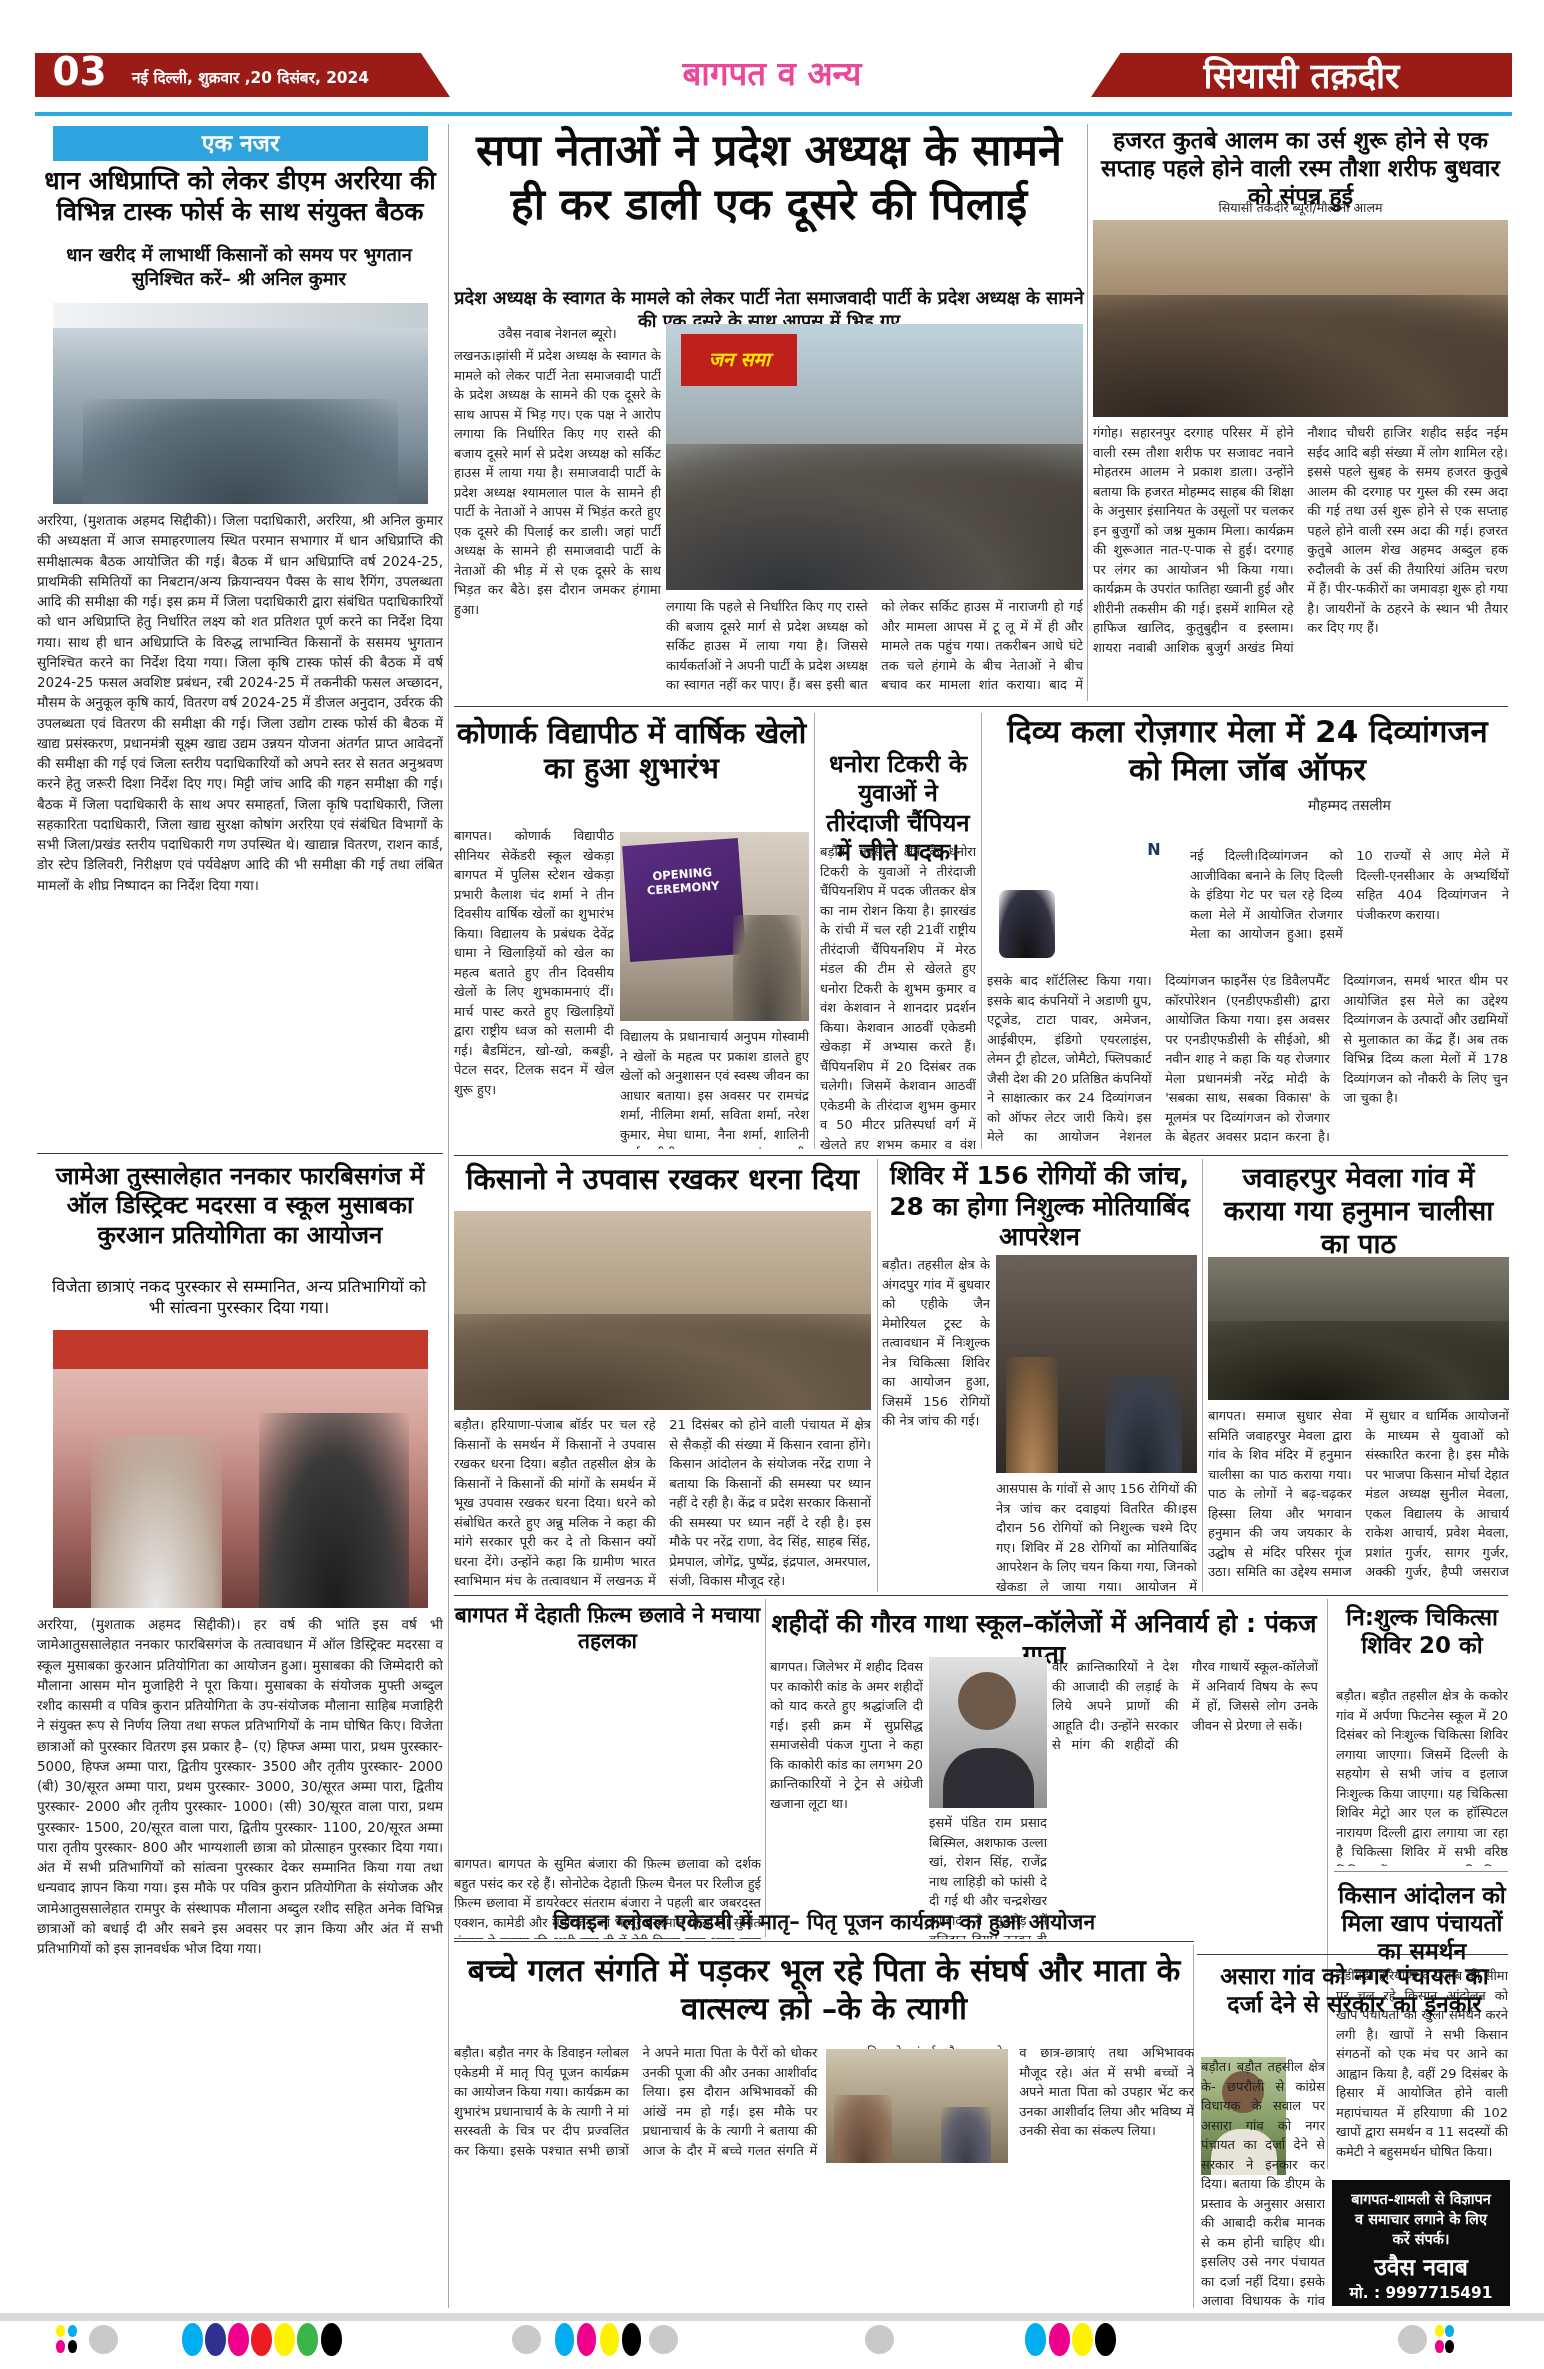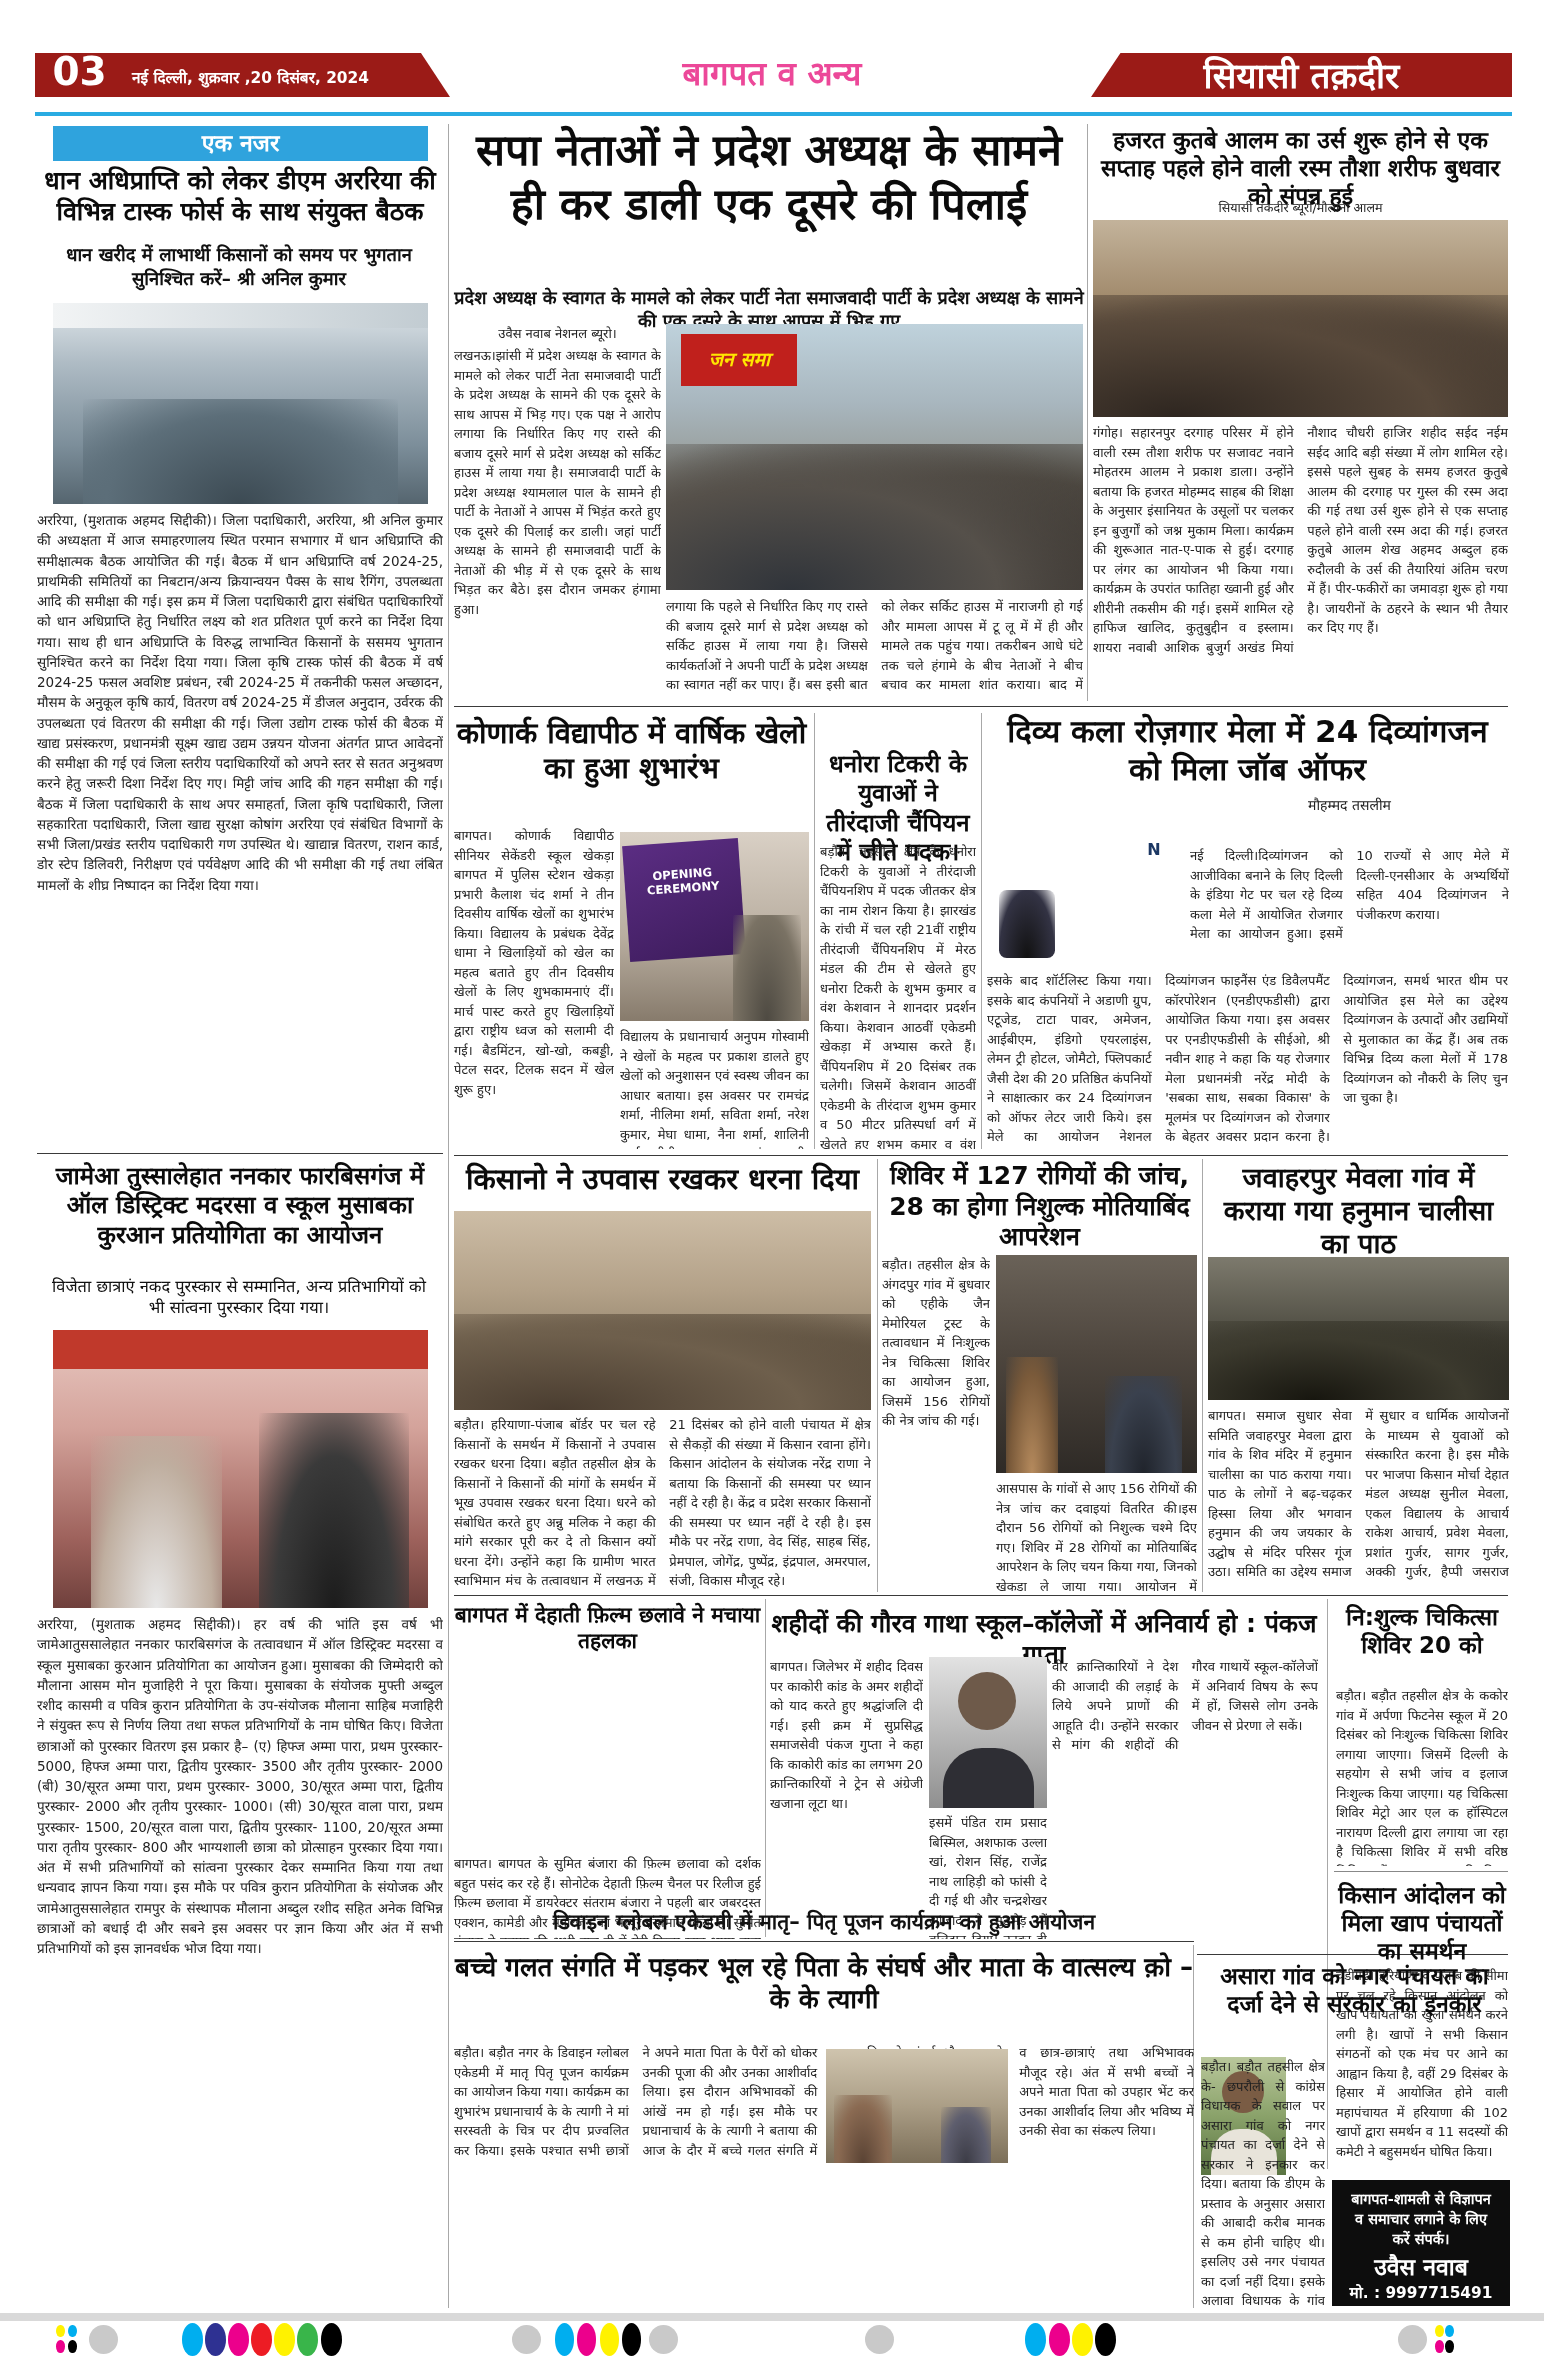--- a/index.html
+++ b/index.html
@@ -114,21 +114,21 @@
   <div class="abs byline" style="left:1190px;top:795px;width:319px;font-size:14px;">मौहम्मद तसलीम</div>
   <div class="abs bt" style="left:1190px;top:846px;width:319px;height:118px;columns:2;column-gap:13.5px;">नई दिल्ली।दिव्यांगजन को आजीविका बनाने के लिए दिल्ली के इंडिया गेट पर चल रहे दिव्य कला मेले में आयोजित रोजगार मेला का आयोजन हुआ। इसमें 10 राज्यों से आए मेले में दिल्ली-एनसीआर के अभ्यर्थियों सहित 404 दिव्यांगजन ने पंजीकरण कराया।</div>
   <div class="abs bt" style="left:987px;top:971px;width:521px;height:178px;columns:3;column-gap:13.5px;">इसके बाद शॉर्टलिस्ट किया गया। इसके बाद कंपनियों ने अडाणी ग्रुप, एटूजेड, टाटा पावर, अमेजन, आईबीएम, इंडिगो एयरलाइंस, लेमन ट्री होटल, जोमैटो, फ्लिपकार्ट जैसी देश की 20 प्रतिष्ठित कंपनियों ने साक्षात्कार कर 24 दिव्यांगजन को ऑफर लेटर जारी किये। इस मेले का आयोजन नेशनल दिव्यांगजन फाइनैंस एंड डिवैलपमैंट कॉरपोरेशन (एनडीएफडीसी) द्वारा आयोजित किया गया। इस अवसर पर एनडीएफडीसी के सीईओ, श्री नवीन शाह ने कहा कि यह रोजगार मेला प्रधानमंत्री नरेंद्र मोदी के 'सबका साथ, सबका विकास' के मूलमंत्र पर दिव्यांगजन को रोजगार के बेहतर अवसर प्रदान करना है। दिव्यांगजन, समर्थ भारत थीम पर आयोजित इस मेले का उद्देश्य दिव्यांगजन के उत्पादों और उद्यमियों से मुलाकात का केंद्र हैं। अब तक विभिन्न दिव्य कला मेलों में 178 दिव्यांगजन को नौकरी के लिए चुन जा चुका है।</div>
 
   <div class="abs hl" style="left:454px;top:1162px;width:417px;font-size:29px;">किसानो ने उपवास रखकर धरना दिया</div>
   <div class="photo" style="left:454px;top:1211px;width:417px;height:199px;background:linear-gradient(180deg,#cdbda6 0%,#b3a188 40%,#8a7a64 80%,#6a5c49 100%);">
     <div style="position:absolute;left:0;bottom:0;width:100%;height:48%;background:radial-gradient(ellipse at 25% 100%,#4a3d30 0%,#6e5f4c 55%,transparent 95%),radial-gradient(ellipse at 70% 100%,#3a2f25 0%,#5e5140 55%,transparent 95%);"></div>
   </div>
   <div class="abs bt" style="left:454px;top:1415px;width:417px;height:176px;columns:2;column-gap:13.5px;">बड़ौत। हरियाणा-पंजाब बॉर्डर पर चल रहे किसानों के समर्थन में किसानों ने उपवास रखकर धरना दिया। बड़ौत तहसील क्षेत्र के किसानों ने किसानों की मांगों के समर्थन में भूख उपवास रखकर धरना दिया। धरने को संबोधित करते हुए अन्नु मलिक ने कहा की मांगे सरकार पूरी कर दे तो किसान क्यों धरना देंगे। उन्होंने कहा कि ग्रामीण भारत स्वाभिमान मंच के तत्वावधान में लखनऊ में 21 दिसंबर को होने वाली पंचायत में क्षेत्र से सैकड़ों की संख्या में किसान रवाना होंगे। किसान आंदोलन के संयोजक नरेंद्र राणा ने बताया कि किसानों की समस्या पर ध्यान नहीं दे रही है। केंद्र व प्रदेश सरकार किसानों की समस्या पर ध्यान नहीं दे रही है। इस मौके पर नरेंद्र राणा, वेद सिंह, साहब सिंह, प्रेमपाल, जोगेंद्र, पुष्पेंद्र, इंद्रपाल, अमरपाल, संजी, विकास मौजूद रहे।</div>
 
-  <div class="abs hl" style="left:882px;top:1161px;width:315px;font-size:25px;">शिविर में 127 रोगियों की जांच, 28 का होगा निशुल्क मोतियाबिंद आपरेशन</div>
+  <div class="abs hl" style="left:882px;top:1161px;width:315px;font-size:25px;">शिविर में 156 रोगियों की जांच, 28 का होगा निशुल्क मोतियाबिंद आपरेशन</div>
   <div class="abs bt" style="left:882px;top:1255px;width:108px;height:336px;">बड़ौत। तहसील क्षेत्र के अंगदपुर गांव में बुधवार को एहीके जैन मेमोरियल ट्रस्ट के तत्वावधान में निःशुल्क नेत्र चिकित्सा शिविर का आयोजन हुआ, जिसमें 156 रोगियों की नेत्र जांच की गई।</div>
   <div class="photo" style="left:996px;top:1255px;width:201px;height:218px;background:linear-gradient(180deg,#6a6258 0%,#4e463e 45%,#2e2a26 100%);">
     <div style="position:absolute;left:9.7px;bottom:0;width:52px;height:116px;background:radial-gradient(ellipse at 50% 100%,#b58a5d 0%,#7a5a3a 60%,transparent 100%);"></div>
     <div style="position:absolute;right:15.4px;bottom:0;width:77px;height:97px;background:radial-gradient(ellipse at 50% 100%,#20242c 0%,#3a414e 60%,transparent 100%);"></div>
   </div>
   <div class="abs bt" style="left:996px;top:1479px;width:201px;height:112px;">आसपास के गांवों से आए 156 रोगियों की नेत्र जांच कर दवाइयां वितरित की।इस दौरान 56 रोगियों को निशुल्क चश्मे दिए गए। शिविर में 28 रोगियों का मोतियाबिंद आपरेशन के लिए चयन किया गया, जिनको खेकड़ा ले जाया गया। आयोजन में समाजसेवी मा प्रह्लाद सिंह, अमित चिकारा, मंचवीर एडवोकेट, जगमाल खोखर, रविंद्र प्रधान, डा फरकान, इब्राहीम आदि का सहयोग रहा।</div>
 
   <div class="abs hl" style="left:1208px;top:1162px;width:301px;font-size:27px;">जवाहरपुर मेवला गांव में कराया गया हनुमान चालीसा का पाठ</div>
   <div class="photo" style="left:1208px;top:1257px;width:301px;height:143px;background:linear-gradient(180deg,#7d7a6d 0%,#565449 45%,#2f2e28 100%);">
     <div style="position:absolute;left:0;bottom:0;width:100%;height:55%;background:radial-gradient(ellipse at 35% 100%,#17160f 0%,#3c3a2e 55%,transparent 95%),radial-gradient(ellipse at 78% 100%,#101010 0%,#35332a 50%,transparent 90%);"></div>
@@ -146,21 +146,21 @@
   </div>
   <div class="abs bt" style="left:929px;top:1813px;width:118px;height:126px;">इसमें पंडित राम प्रसाद बिस्मिल, अशफाक उल्ला खां, रोशन सिंह, राजेंद्र नाथ लाहिड़ी को फांसी दे दी गई थी और चन्द्रशेखर आजाद ने मुठभेड़ में बलिदान दिया। उनका ही मकसद था कि देश को आजाद कराये और आने वाली पीढ़ियों की गुलामी न देखनी पड़े।</div>
   <div class="abs bt" style="left:1052px;top:1657px;width:266px;height:282px;columns:2;column-gap:13.5px;">वीर क्रान्तिकारियों ने देश की आजादी की लड़ाई के लिये अपने प्राणों की आहूति दी। उन्होंने सरकार से मांग की शहीदों की गौरव गाथायें स्कूल-कॉलेजों में अनिवार्य विषय के रूप में हों, जिससे लोग उनके जीवन से प्रेरणा ले सकें।</div>
 
   <div class="abs hl" style="left:1336px;top:1603px;width:172px;font-size:23px;">नि:शुल्क चिकित्सा शिविर 20 को</div>
   <div class="abs bt" style="left:1336px;top:1686px;width:172px;height:180px;">बड़ौत। बड़ौत तहसील क्षेत्र के ककोर गांव में अर्पणा फिटनेस स्कूल में 20 दिसंबर को निःशुल्क चिकित्सा शिविर लगाया जाएगा। जिसमें दिल्ली के सहयोग से सभी जांच व इलाज निःशुल्क किया जाएगा। यह चिकित्सा शिविर मेट्रो आर एल क हॉस्पिटल नारायण दिल्ली द्वारा लगाया जा रहा है चिकित्सा शिविर में सभी वरिष्ठ चिकित्सकों द्वारा इलाज फ्री किया जाएगा।</div>
 
   <div class="abs hl" style="left:1336px;top:1881px;width:172px;font-size:23px;">किसान आंदोलन को मिला खाप पंचायतों का समर्थन</div>
   <div class="abs bt" style="left:1336px;top:1966px;width:172px;height:205px;">चंडीगढ़। हरियाणा व पंजाब की सीमा पर चल रहे किसान आंदोलन को खाप पंचायतों का खुला समर्थन करने लगी है। खापों ने सभी किसान संगठनों को एक मंच पर आने का आह्वान किया है, वहीं 29 दिसंबर के हिसार में आयोजित होने वाली महापंचायत में हरियाणा की 102 खापों द्वारा समर्थन व 11 सदस्यों की कमेटी ने बहुसमर्थन घोषित किया।</div>
 
-  <div class="abs hl" style="left:454px;top:1952px;width:740px;font-size:26px;">बच्चे गलत संगति में पड़कर भूल रहे पिता के संघर्ष और माता के वात्सल्य क़ो –के के त्यागी</div>
+  <div class="abs hl" style="left:454px;top:1952px;width:740px;font-size:31px;">बच्चे गलत संगति में पड़कर भूल रहे पिता के संघर्ष और माता के वात्सल्य क़ो –के के त्यागी</div>
   <div class="abs sub" style="left:454px;top:1909px;width:740px;font-size:21px;">डिवाइन ग्लोबल एकेडमी में मातृ– पितृ पूजन कार्यक्रम का हुआ आयोजन</div>
   <div class="abs bt" style="left:454px;top:2043px;width:740px;height:265px;columns:4;column-gap:13.5px;">बड़ौत। बड़ौत नगर के डिवाइन ग्लोबल एकेडमी में मातृ पितृ पूजन कार्यक्रम का आयोजन किया गया। कार्यक्रम का शुभारंभ प्रधानाचार्य के के त्यागी ने मां सरस्वती के चित्र पर दीप प्रज्वलित कर किया। इसके पश्चात सभी छात्रों ने अपने माता पिता के पैरों को धोकर उनकी पूजा की और उनका आशीर्वाद लिया। इस दौरान अभिभावकों की आंखें नम हो गईं। इस मौके पर प्रधानाचार्य के के त्यागी ने बताया की आज के दौर में बच्चे गलत संगति में पड़कर पिता के संघर्ष और माता के वात्सल्य को भूल रहे हैं। बच्चों को अपने माता-पिता के प्रति सदैव सम्मान का भाव रखना चाहिए, क्योंकि माता पिता ही बच्चों के प्रथम गुरु होते हैं। कार्यक्रम में समस्त स्टाफ व छात्र-छात्राएं तथा अभिभावक मौजूद रहे। अंत में सभी बच्चों ने अपने माता पिता को उपहार भेंट कर उनका आशीर्वाद लिया और भविष्य में उनकी सेवा का संकल्प लिया।</div>
   <div class="photo" style="left:826px;top:2049px;width:182px;height:114px;background:linear-gradient(180deg,#cfc4ae 0%,#ab9e86 50%,#7c6f59 100%);">
     <div style="position:absolute;left:7.7px;bottom:0;width:58px;height:68px;background:radial-gradient(ellipse at 50% 100%,#5a4334 0%,#8a6a52 60%,transparent 100%);"></div>
     <div style="position:absolute;right:17.4px;bottom:0;width:50px;height:56px;background:radial-gradient(ellipse at 50% 100%,#3c3c46 0%,#5e5e6e 60%,transparent 100%);"></div>
   </div>
 
   <div class="abs hl" style="left:1201px;top:1962px;width:307px;font-size:23px;">असारा गांव को नगर पंचायत का दर्जा देने से सरकार का इनकार</div>
   <div class="photo" style="left:1201px;top:2057px;width:85px;height:118px;background:linear-gradient(180deg,#b9c79b 0%,#8aa26a 50%,#5a7442 100%);">
     <div style="position:absolute;left:21px;top:13.5px;width:42px;height:42px;border-radius:50%;background:#7a5c44;"></div>

